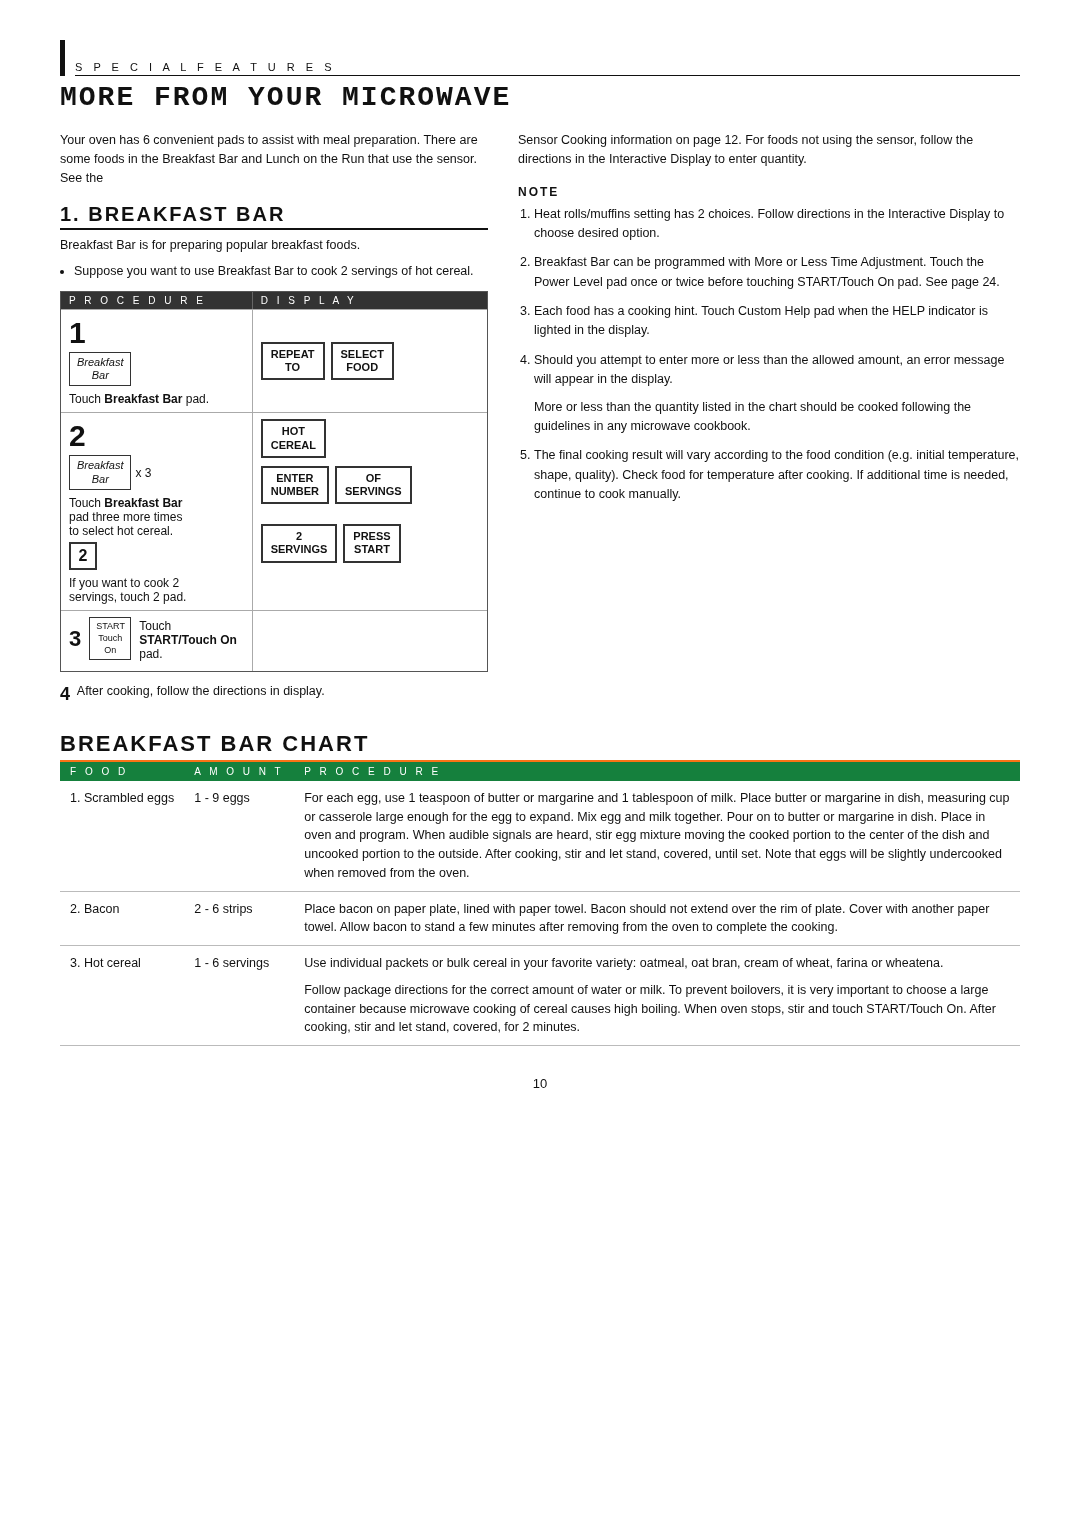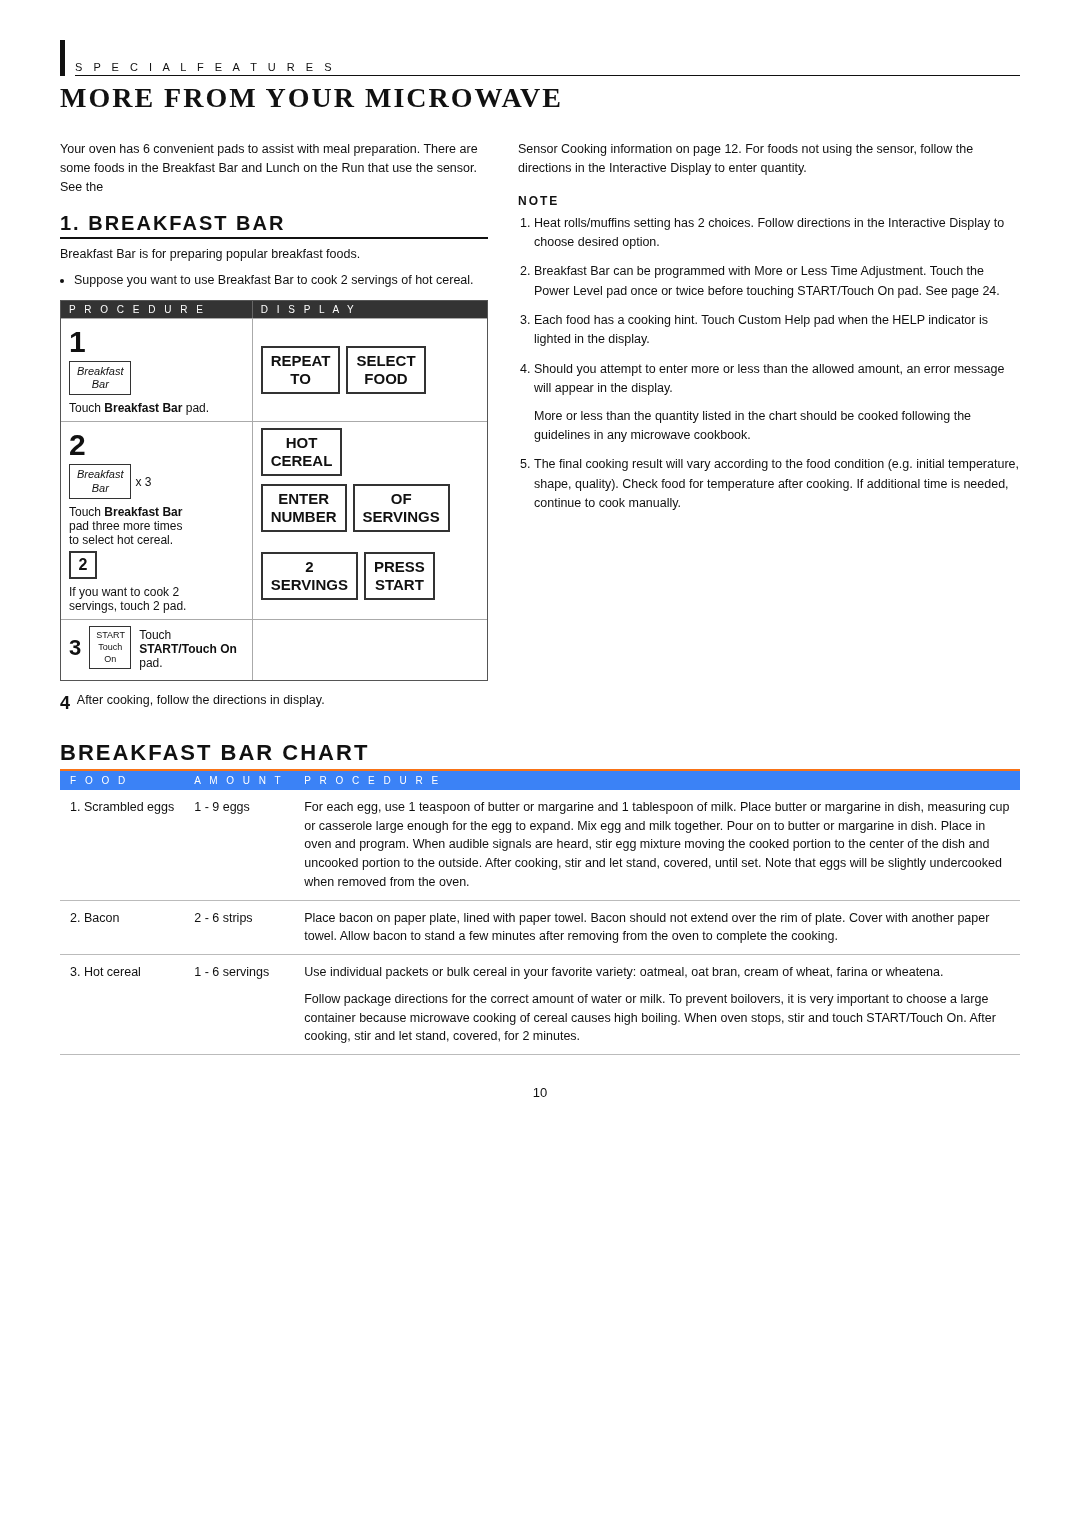--- a/index.html
+++ b/index.html
@@ -29,22 +29,22 @@
       color: #111;
       border-bottom: 1.5px solid #111;
       flex: 1;
       padding-bottom: 2px;
     }
     .page-title {
       font-size: 28px;
       font-weight: 900;
       letter-spacing: 2px;
       text-transform: uppercase;
-      margin-bottom: 26px;
-      font-family: Liberation Serif, serif;
+      margin-bottom: 18px;
+      font-family: Liberation Mono, monospace;
     }
     .two-col {
       display: flex;
       gap: 30px;
     }
     .col-left {
       width: 428px;
       flex-shrink: 0;
     }
     .col-right {
@@ -146,21 +146,21 @@
       flex-direction: column;
       gap: 4px;
     }
     .display-row {
       display: flex;
       gap: 6px;
     }
     .display-btn {
       border: 2px solid #333;
       padding: 4px 8px;
-      font-size: 15px;
+      font-size: 11px;
       font-weight: bold;
       text-align: center;
       min-width: 52px;
       line-height: 1.2;
     }
     .step-label {
       font-size: 12px;
       margin-top: 2px;
     }
     .x3-label {
@@ -231,21 +231,21 @@
       border-bottom: 2px solid #f97316;
       padding-bottom: 3px;
       margin-bottom: 0;
     }
     .chart-table {
       width: 100%;
       border-collapse: collapse;
       font-size: 12.5px;
     }
     .chart-table thead tr {
-      background: #3b82f6;
+      background: #15803d;
       color: #fff;
     }
     .chart-table thead th {
       font-size: 10px;
       letter-spacing: 3px;
       font-weight: normal;
       text-align: left;
       padding: 4px 10px;
     }
     .chart-table tbody tr {

